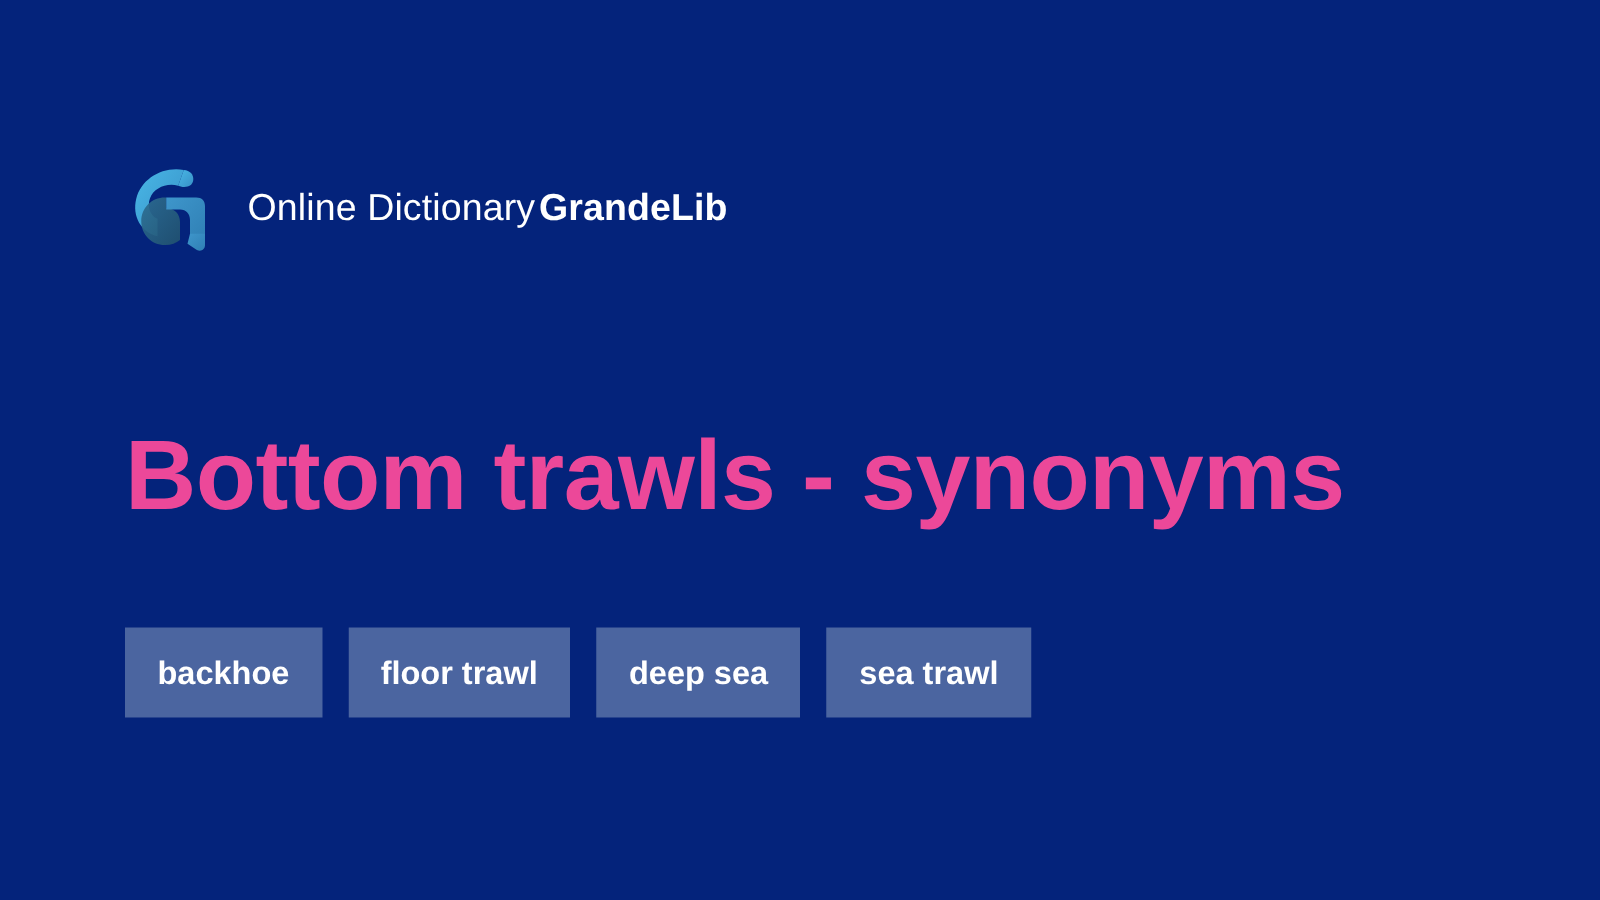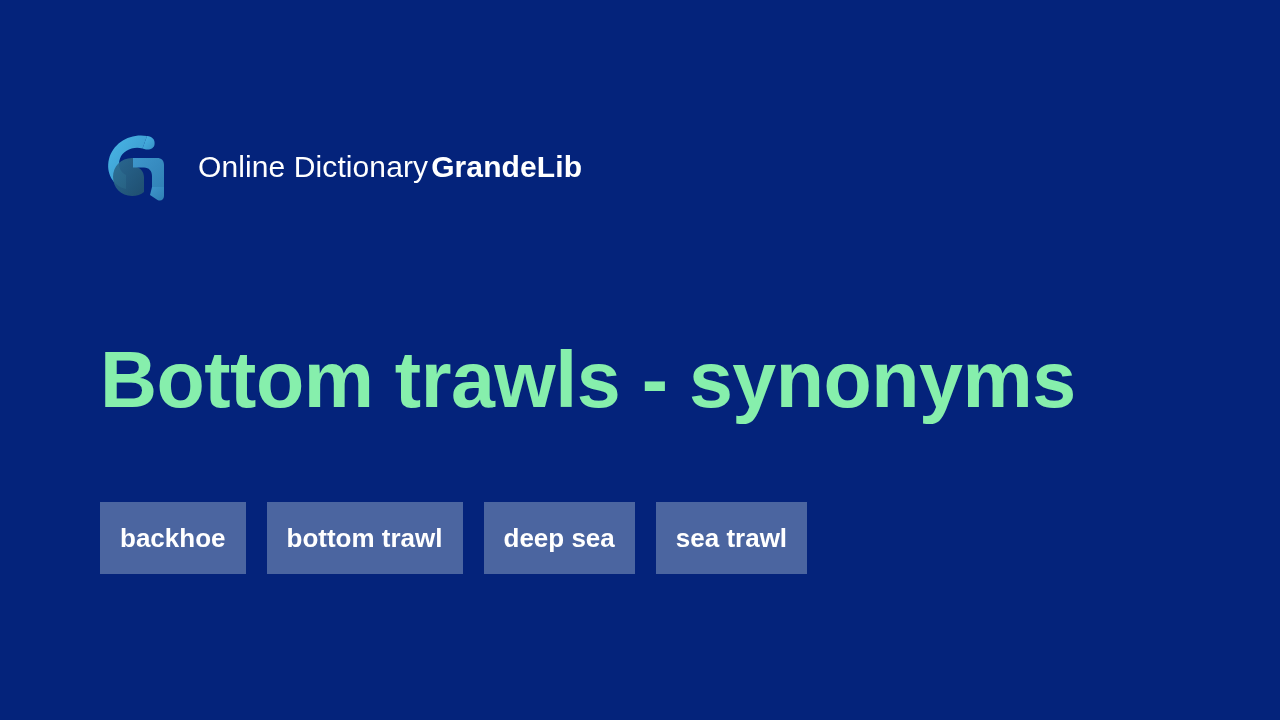--- a/index.html
+++ b/index.html
@@ -60,21 +60,21 @@
 
   
   .headline {
     position: absolute;
     left: 100px;
     top: 284px;
     width: 1090px;
     font-size: 79px;
     font-weight: bold;
     line-height: 1.08;
-    color: #86efac;
+    color: #ec4899;
     letter-spacing: -0.5px;
     white-space: nowrap;
   }
 
   
   .chips {
     position: absolute;
     left: 100px;
     top: 502px;
     display: flex;
@@ -83,21 +83,21 @@
   }
 
   .chip {
     height: 72px;
     min-width: 0;
     background: #4b65a0;
     color: #ffffff;
     font-size: 26px;
     font-weight: bold;
     line-height: 72px;
-    padding: 0 20px;
+    padding: 0 26px;
     box-sizing: border-box;
     white-space: nowrap;
     text-align: center;
     border: 0;
     border-radius: 0;
     cursor: pointer;
     font-family: "Liberation Sans", sans-serif;
   }
 </style>
 </head>
@@ -137,18 +137,18 @@
     <span class="brand-title">
       <span class="brand-primary">Online Dictionary</span>
       <span class="brand-secondary">GrandeLib</span>
     </span>
   </div>
 
   <h1 class="headline">Bottom trawls - synonyms</h1>
 
   <div class="chips">
     <button class="chip">backhoe</button>
-    <button class="chip">bottom trawl</button>
+    <button class="chip">floor trawl</button>
     <button class="chip">deep sea</button>
     <button class="chip">sea trawl</button>
   </div>
 
 </div>
 
 </body></html>

